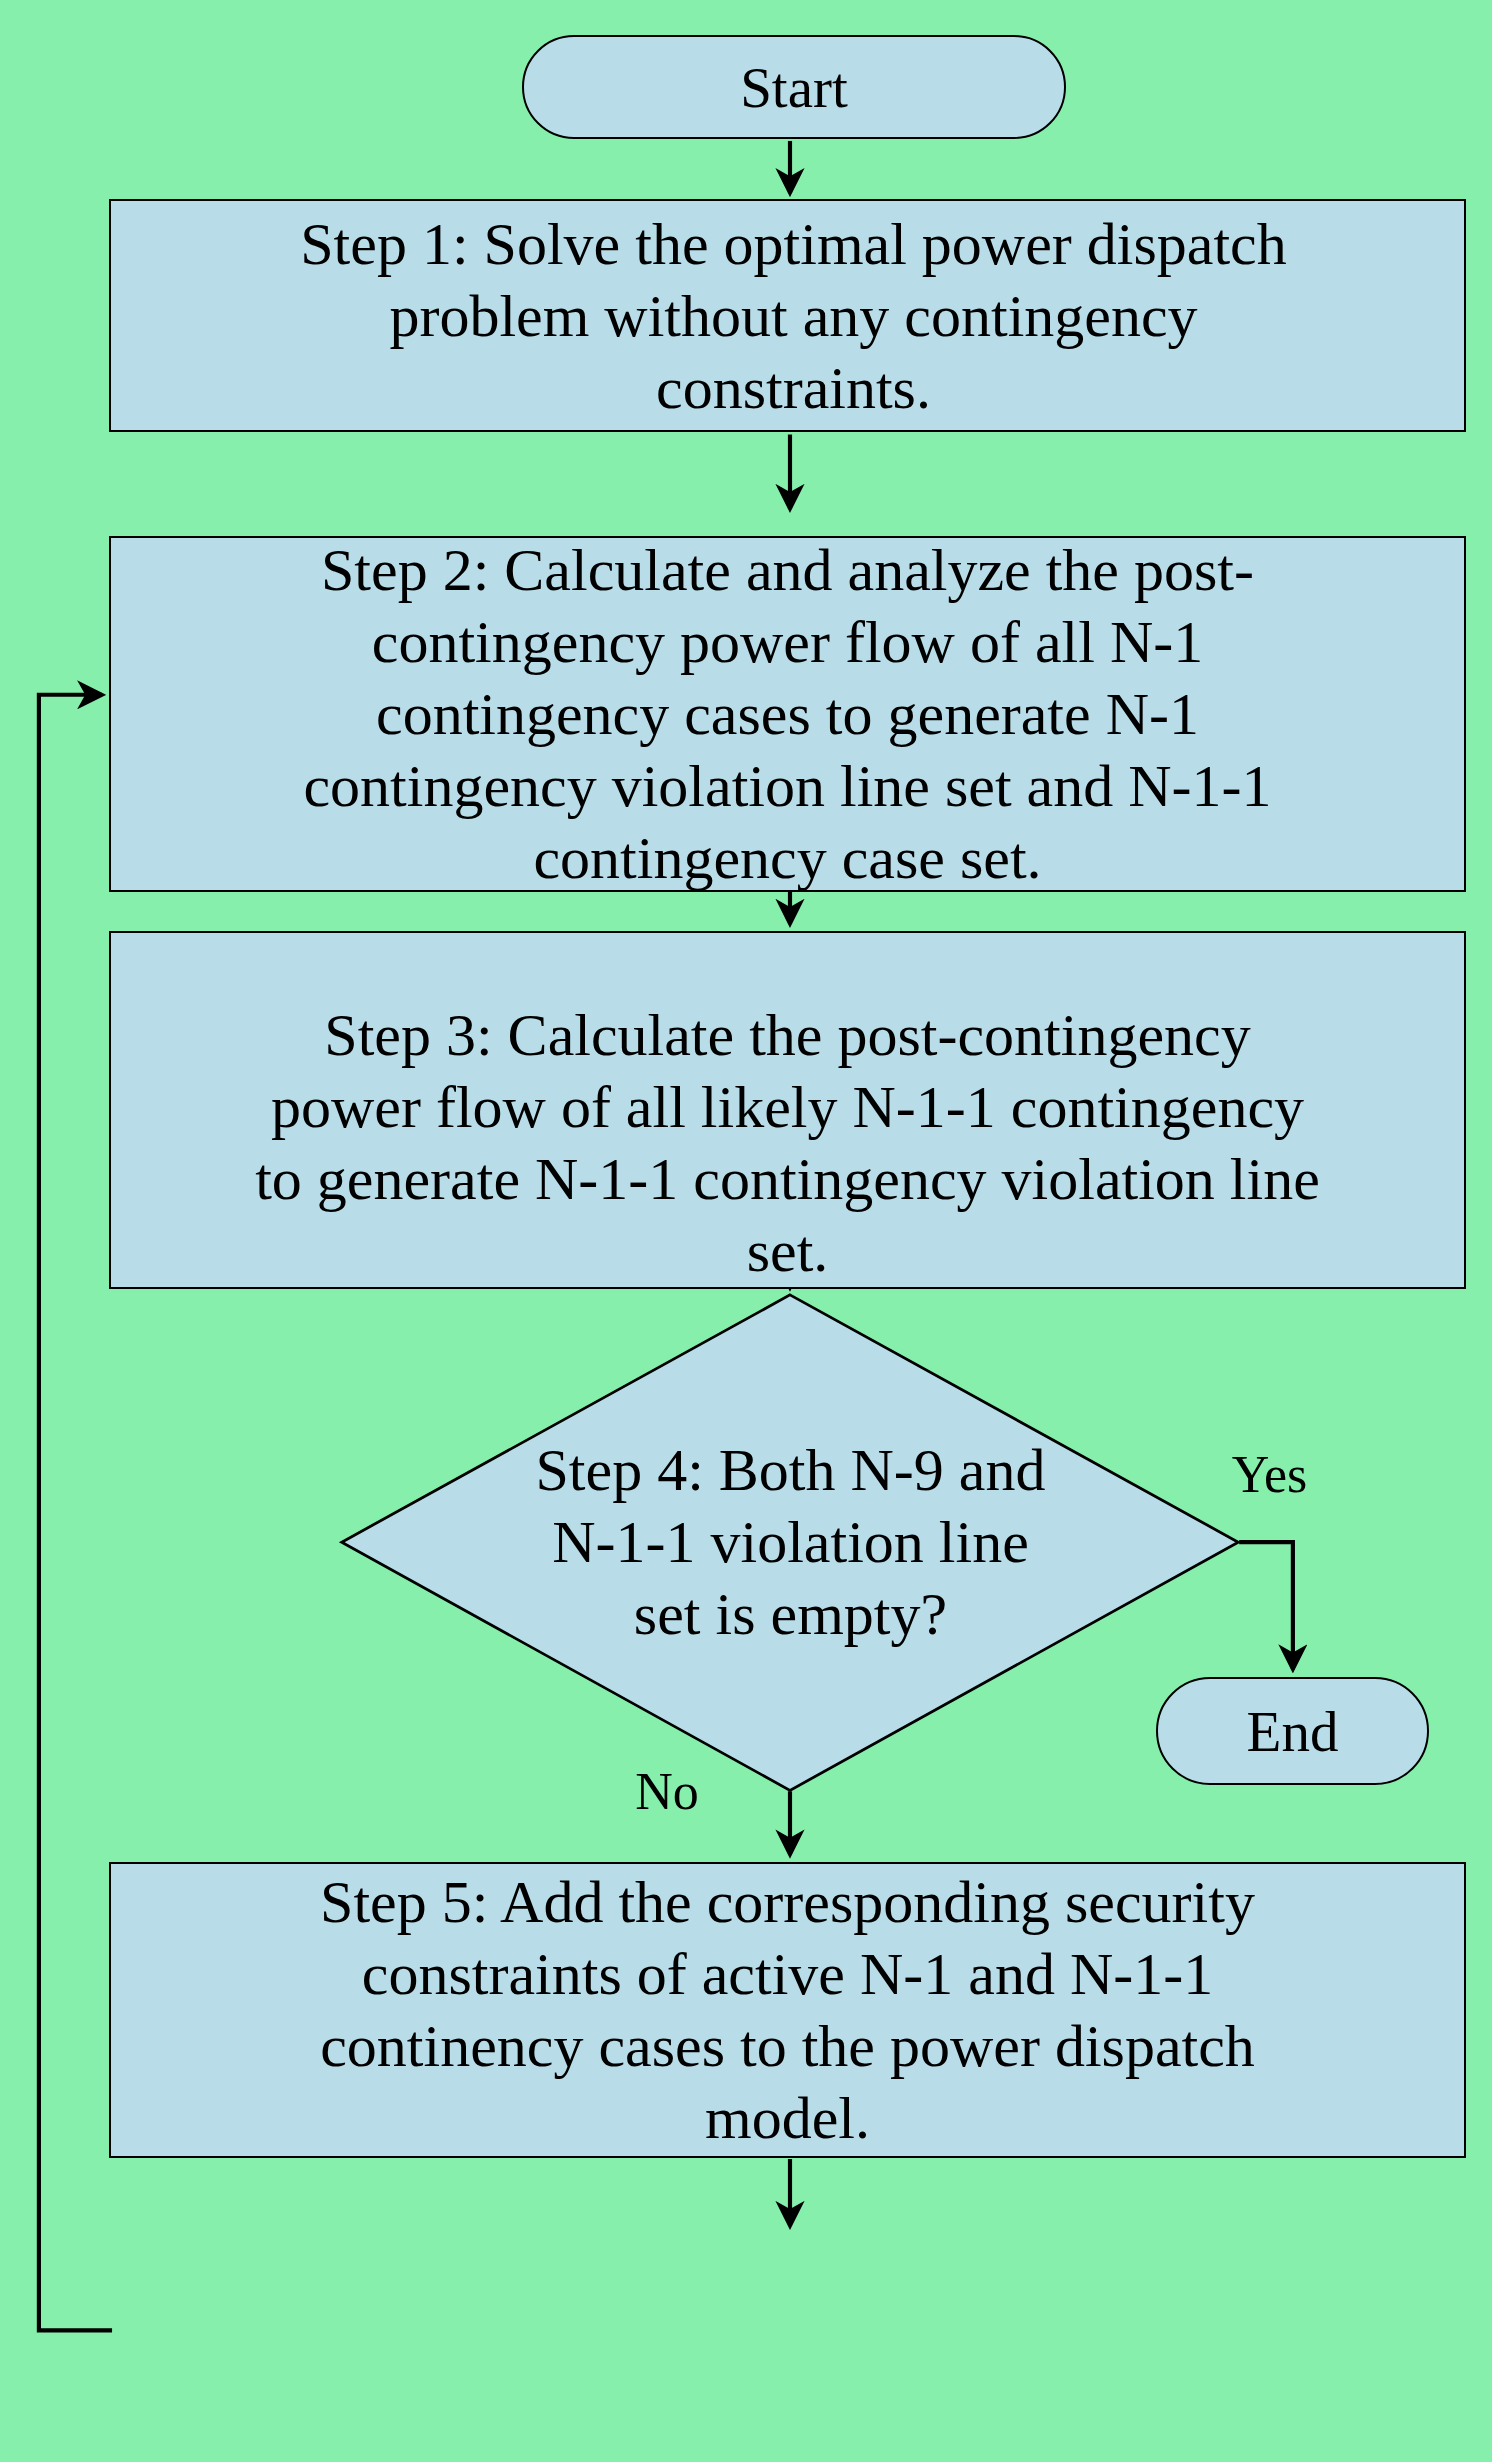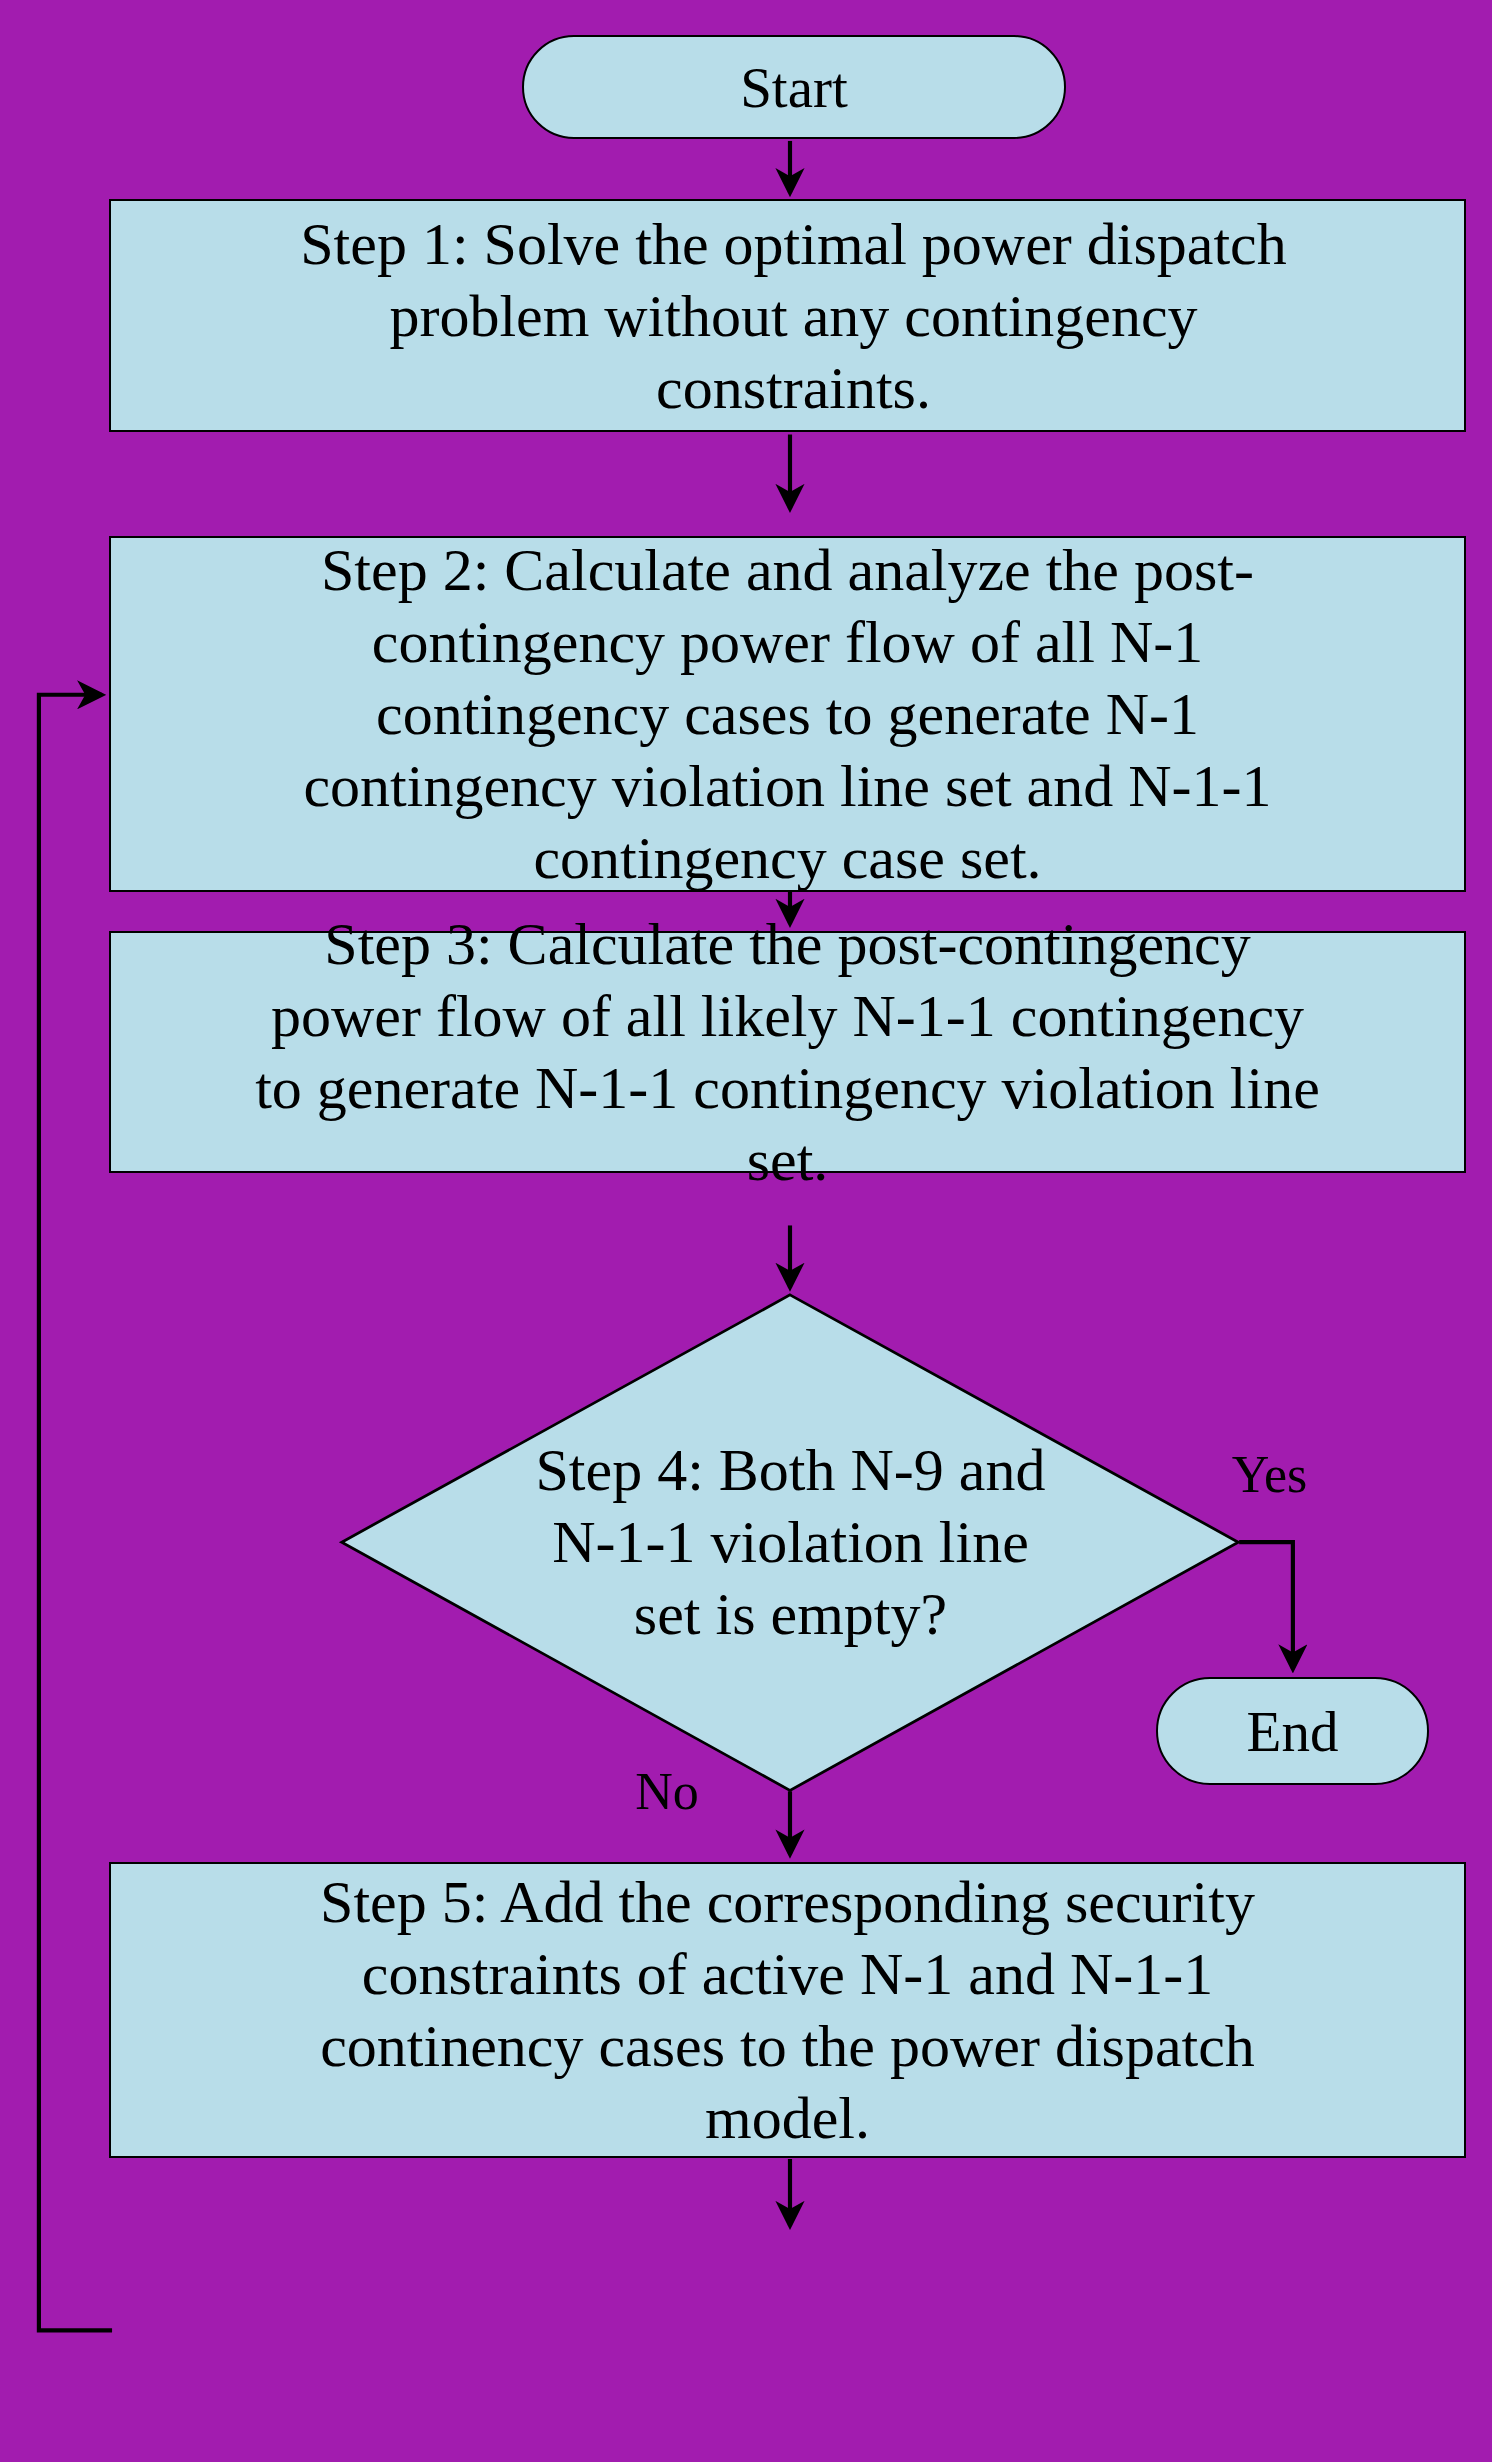--- a/index.html
+++ b/index.html
@@ -4,21 +4,21 @@
 <style>
   html, body {
     margin: 0;
     padding: 0;
     background: #ffffff;
   }
   .canvas {
     position: relative;
     width: 1492px;
     height: 2462px;
-    background: #a21caf;
+    background: #86efac;
     font-family: "Liberation Serif", "DejaVu Serif", serif;
     color: #000000;
   }
   .connector-layer {
     position: absolute;
     left: 0;
     top: 0;
     width: 1492px;
     height: 2462px;
   }
@@ -104,21 +104,21 @@
   </div>
 
   <div class="node process" style="left:109px; top:516px; width:1357px; height:356px;margin-top:20px;">
     <div class="node-text">Step 2: Calculate and analyze the post-
 contingency power flow of all N-1
 contingency cases to generate N-1
 contingency violation line set and N-1-1
 contingency case set.</div>
   </div>
 
-  <div class="node process" style="left:109px; top:931px; width:1357px; height:242px;">
+  <div class="node process" style="left:109px; top:931px; width:1357px; height:358px;align-items:flex-end;">
     <div class="node-text">Step 3: Calculate the post-contingency
 power flow of all likely N-1-1 contingency
 to generate N-1-1 contingency violation line
 set.</div>
   </div>
 
   <div class="decision-text" style="left:457px; top:1431px; width:667px; height:222px;">
     <div class="node-text">Step 4: Both N-9 and
 N-1-1 violation line
 set is empty?</div>

